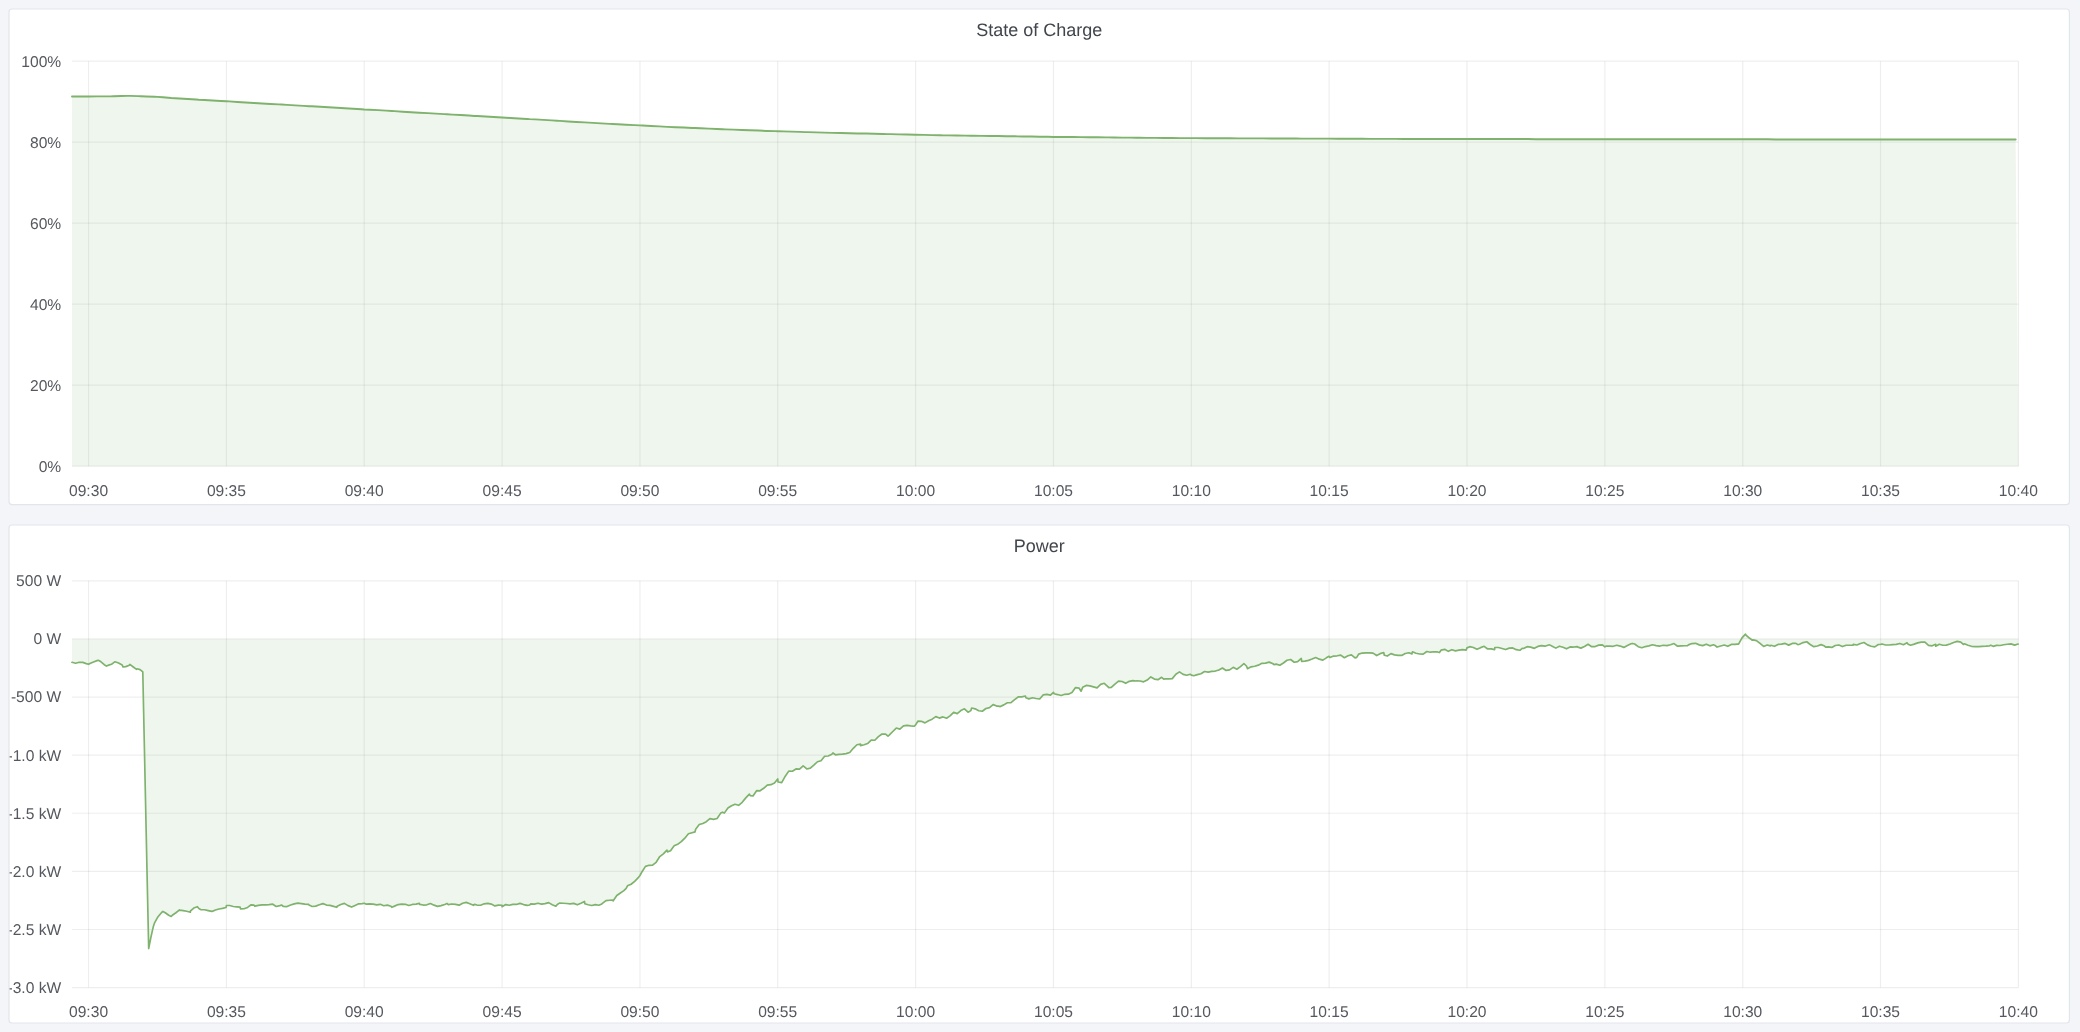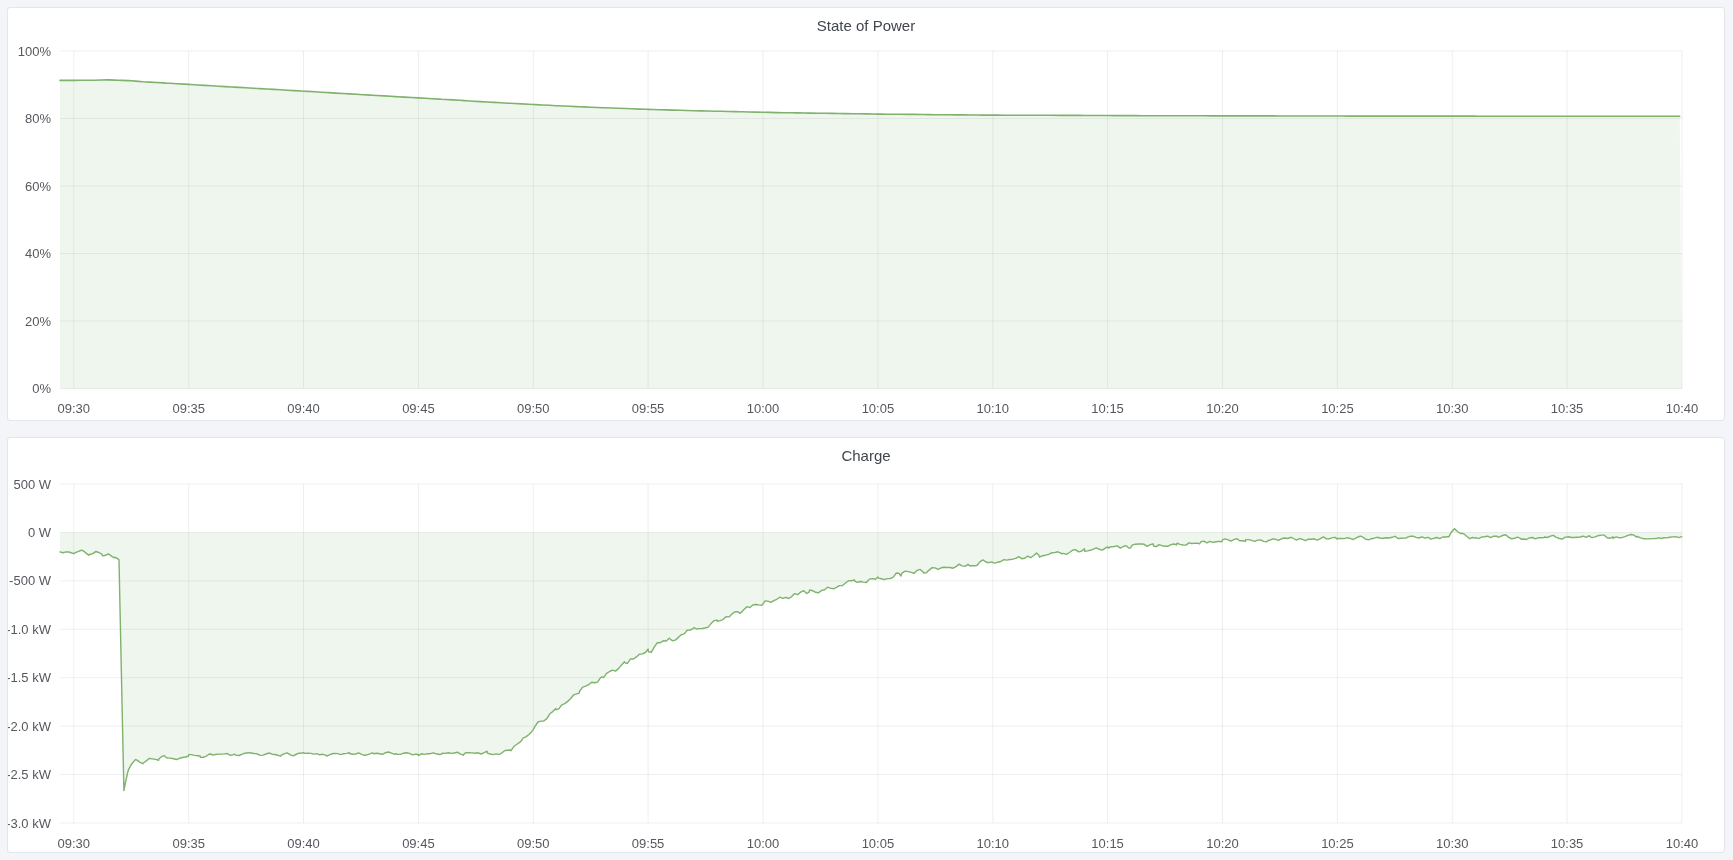--- a/index.html
+++ b/index.html
@@ -60,21 +60,21 @@
         <text x="869.9" y="400.5" text-anchor="middle" dominant-baseline="central" class="ticktext">10:05</text>
         <text x="984.8" y="400.5" text-anchor="middle" dominant-baseline="central" class="ticktext">10:10</text>
         <text x="1099.6" y="400.5" text-anchor="middle" dominant-baseline="central" class="ticktext">10:15</text>
         <text x="1214.5" y="400.5" text-anchor="middle" dominant-baseline="central" class="ticktext">10:20</text>
         <text x="1329.4" y="400.5" text-anchor="middle" dominant-baseline="central" class="ticktext">10:25</text>
         <text x="1444.3" y="400.5" text-anchor="middle" dominant-baseline="central" class="ticktext">10:30</text>
         <text x="1559.1" y="400.5" text-anchor="middle" dominant-baseline="central" class="ticktext">10:35</text>
         <text x="1674.0" y="400.5" text-anchor="middle" dominant-baseline="central" class="ticktext">10:40</text>
       </g>
     </svg>
-  <div class="panel-title">State of Power</div>
+  <div class="panel-title">State of Charge</div>
 </div>
 
 <div class="panel" style="top:437px; height:416px;">
   <svg class="chart" viewBox="0 0 1716 414" preserveAspectRatio="none">
       <g stroke="#000000" stroke-opacity="0.065" stroke-width="1">
         <line x1="52" x2="1674" y1="46.0" y2="46.0"></line>
         <line x1="52" x2="1674" y1="94.4" y2="94.4"></line>
         <line x1="52" x2="1674" y1="142.9" y2="142.9"></line>
         <line x1="52" x2="1674" y1="191.3" y2="191.3"></line>
         <line x1="52" x2="1674" y1="239.7" y2="239.7"></line>
@@ -118,14 +118,14 @@
         <text x="869.9" y="405" text-anchor="middle" dominant-baseline="central" class="ticktext">10:05</text>
         <text x="984.8" y="405" text-anchor="middle" dominant-baseline="central" class="ticktext">10:10</text>
         <text x="1099.6" y="405" text-anchor="middle" dominant-baseline="central" class="ticktext">10:15</text>
         <text x="1214.5" y="405" text-anchor="middle" dominant-baseline="central" class="ticktext">10:20</text>
         <text x="1329.4" y="405" text-anchor="middle" dominant-baseline="central" class="ticktext">10:25</text>
         <text x="1444.3" y="405" text-anchor="middle" dominant-baseline="central" class="ticktext">10:30</text>
         <text x="1559.1" y="405" text-anchor="middle" dominant-baseline="central" class="ticktext">10:35</text>
         <text x="1674.0" y="405" text-anchor="middle" dominant-baseline="central" class="ticktext">10:40</text>
       </g>
     </svg>
-  <div class="panel-title">Charge</div>
+  <div class="panel-title">Power</div>
 </div>
 
 </body></html>

